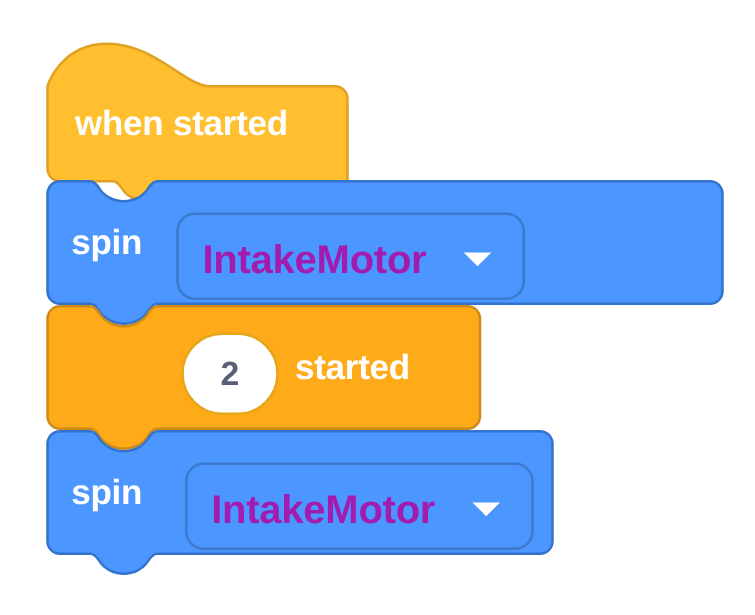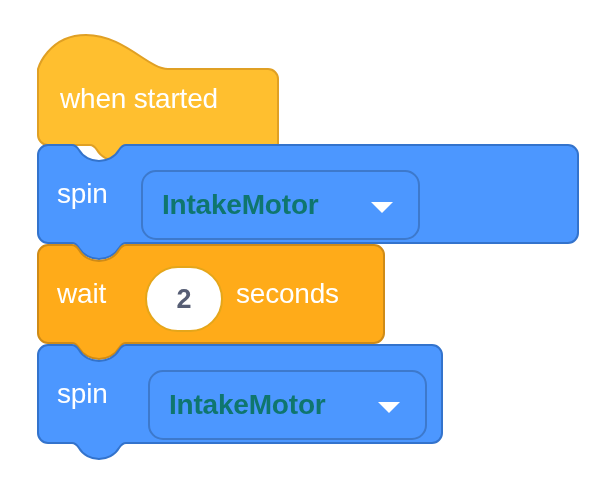--- a/index.html
+++ b/index.html
@@ -23,33 +23,33 @@
     position: absolute;
   }
   .block svg {
     display: block;
     overflow: visible;
   }
   .block-label {
     position: absolute;
     color: #ffffff;
     font-family: "Liberation Sans", sans-serif;
-    font-weight: normal;
+    font-weight: bold;
     font-size: 28px;
     line-height: 1;
     white-space: nowrap;
     letter-spacing: -0.2px;
     -webkit-font-smoothing: antialiased;
   }
   .field-text {
     position: absolute;
-    color: #0f766e;
+    color: #a21caf;
     font-family: "Liberation Sans", sans-serif;
     font-weight: bold;
-    font-size: 28px;
+    font-size: 32px;
     line-height: 1;
     white-space: nowrap;
     letter-spacing: -0.2px;
   }
   .num-text {
     position: absolute;
     color: #575e75;
     font-family: "Liberation Sans", sans-serif;
     font-weight: bold;
     font-size: 27px;
@@ -142,30 +142,29 @@
                L88,100
                C85,100 83,102 81,105
                C77,112 69,116 61,116
                C53,116 45,112 41,105
                C39,102 37,100 34,100
                L10,100
                A10,10 0 0 1 0,90
                L0,12
                A10,10 0 0 1 10,2 Z" fill="#ffab19" stroke="#cf8b17" stroke-width="2"></path>
     </svg>
-    <span class="block-label" style="left:19px; top:37px;">wait</span>
 
     <div class="dropdown-field" style="left:107px; top:23px;">
       <svg width="78" height="66" viewBox="0 0 78 66">
         <rect x="1" y="1" width="76" height="64" rx="32" ry="32" fill="#ffffff" stroke="#e5a61a" stroke-width="2"></rect>
       </svg>
       <span class="num-text" style="left:0px; top:20px; width:78px;">2</span>
     </div>
 
-    <span class="block-label" style="left:198px; top:37px;">seconds</span>
+    <span class="block-label" style="left:198px; top:37px;">started</span>
   </div>
 
   <div class="block" style="left:38px; top:343px;">
     <svg width="410" height="120" viewBox="0 0 410 120">
       <path d="M10,2
                L34,2
                C37,2 39,4 41,7
                C45,14 53,18 61,18
                C69,18 77,14 81,7
                C83,4 85,2 88,2

